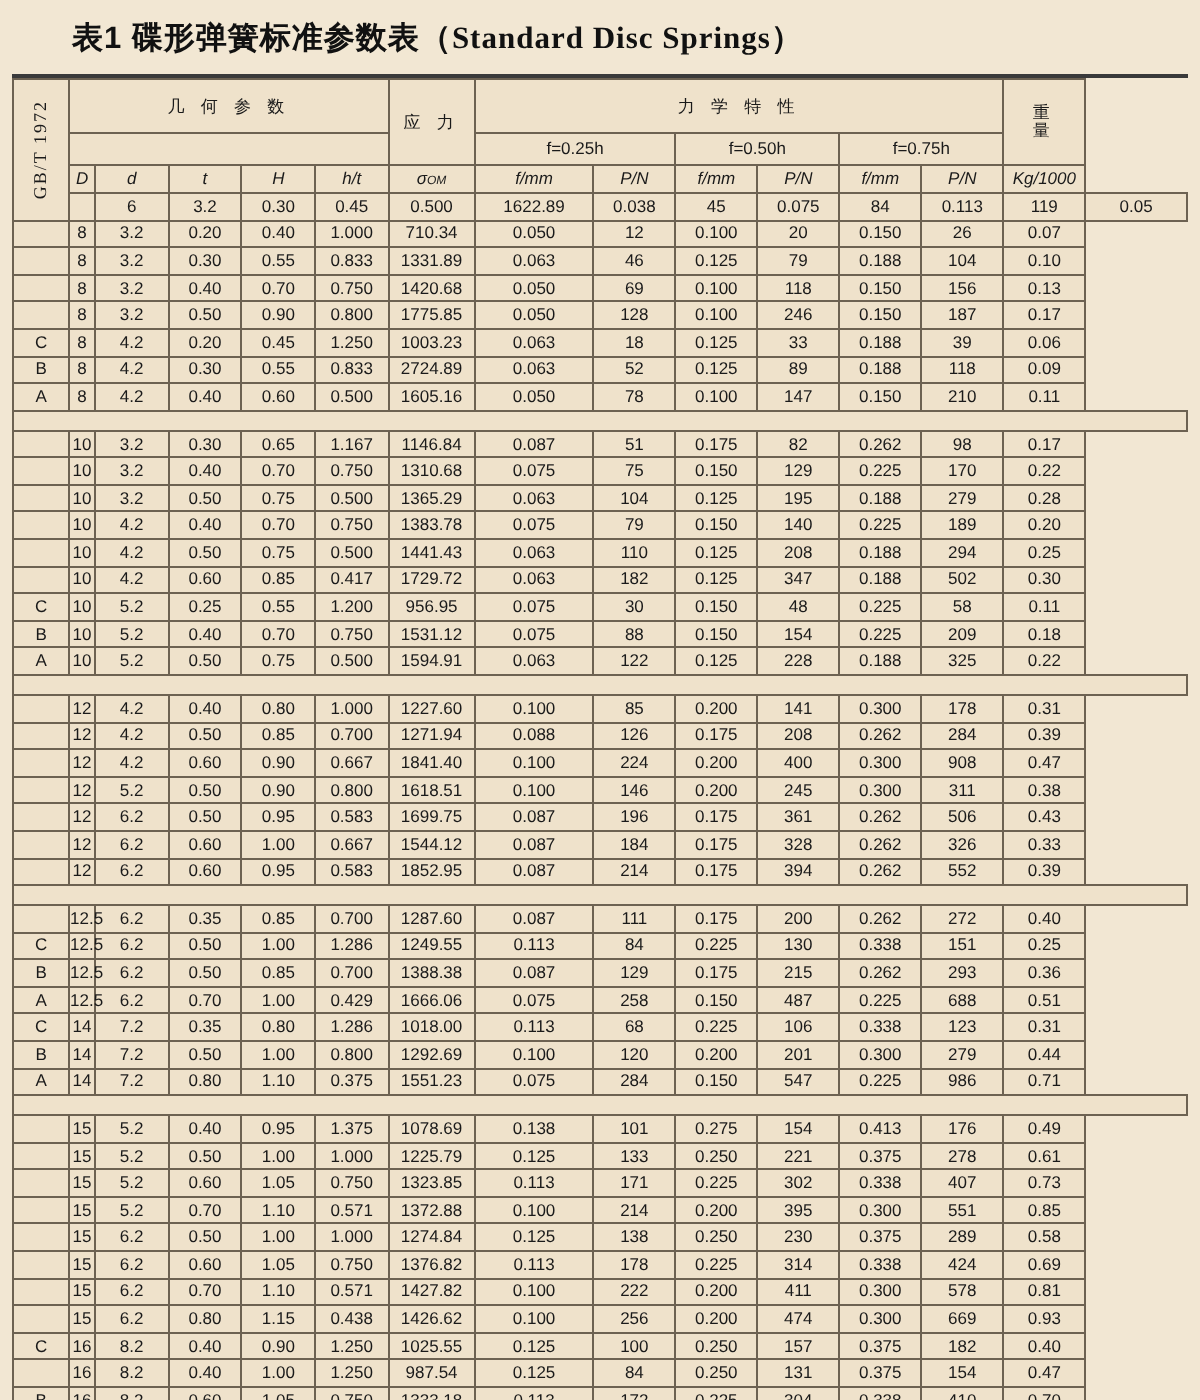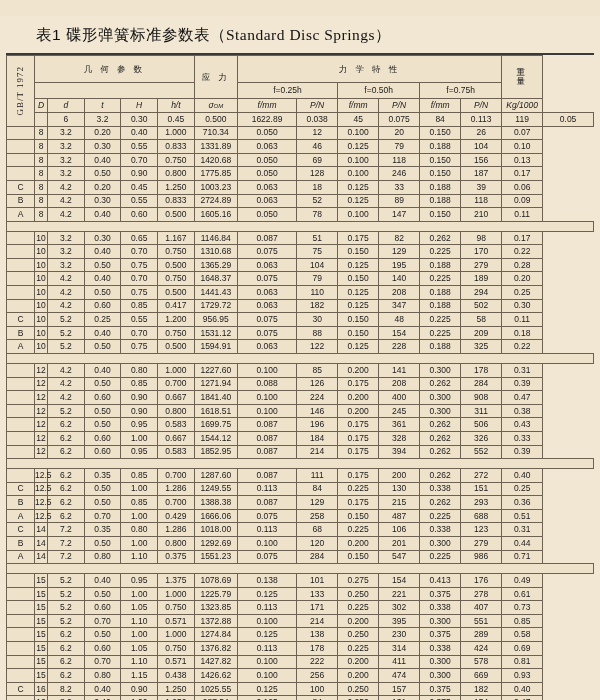--- a/index.html
+++ b/index.html
@@ -16,26 +16,25 @@
   .page {
     position: relative;
     width: 600px;
     height: 700px;
     background: #f2e7d3;
     box-sizing: border-box;
   }
   .title {
     padding: 9px 0 7px 36px;
     font-size: 15.5px;
-    font-weight: normal;
+    font-weight: bold;
     color: #111;
     letter-spacing: 0.5px;
     background: #f2e7d3;
     white-space: nowrap;
-    margin-top: 16px;
   }
   .title .en { font-family: "Liberation Serif", serif; }
   .rule {
     height: 2px;
     background: #3a3a3a;
     margin: 0 6px;
   }
   table.main {
     border-collapse: collapse;
     width: 588px;
@@ -355,21 +354,21 @@
           <td>279</td>
           <td>0.28</td>
         </tr>
         <tr class="data">
           <td class="grp">&nbsp;</td>
           <td>10</td>
           <td>4.2</td>
           <td>0.40</td>
           <td>0.70</td>
           <td>0.750</td>
-          <td>1648.37</td>
+          <td>1383.78</td>
           <td>0.075</td>
           <td>79</td>
           <td>0.150</td>
           <td>140</td>
           <td>0.225</td>
           <td>189</td>
           <td>0.20</td>
         </tr>
         <tr class="data">
           <td class="grp">&nbsp;</td>

